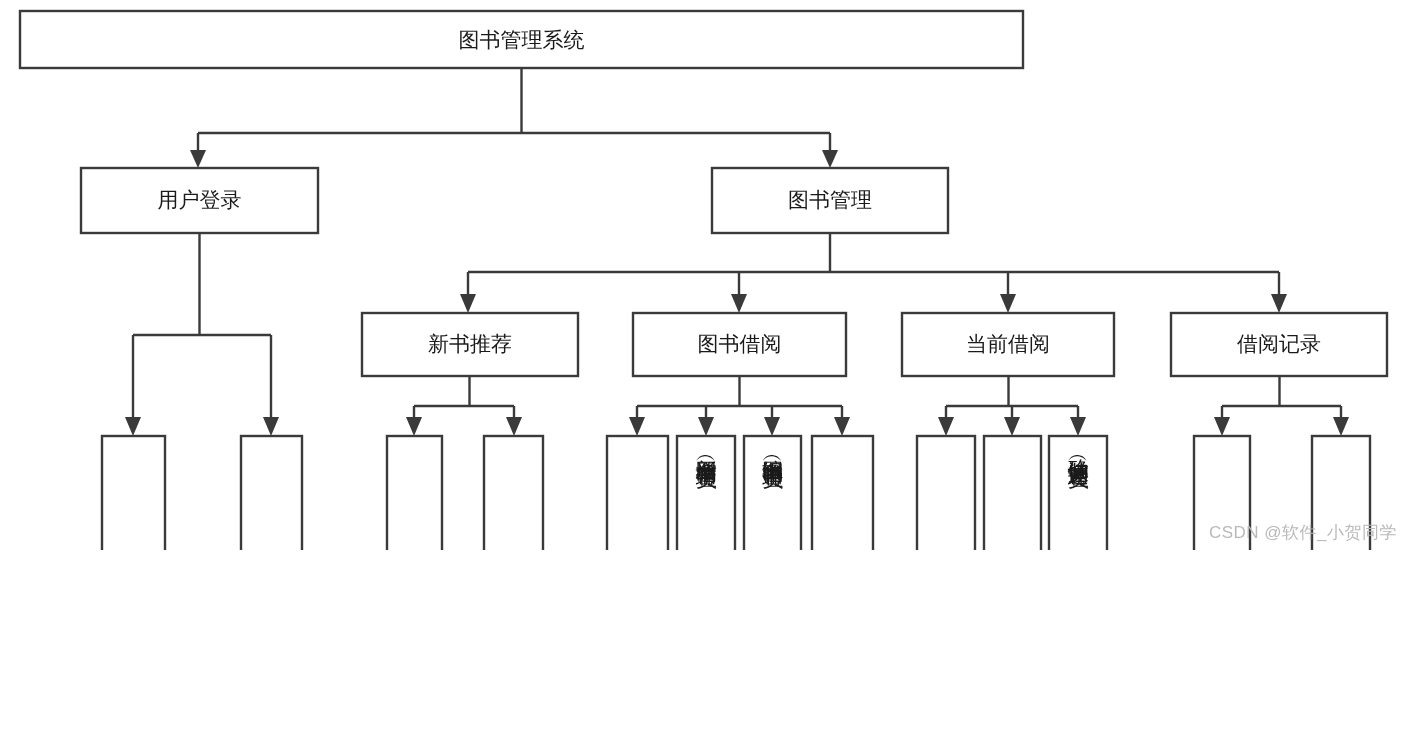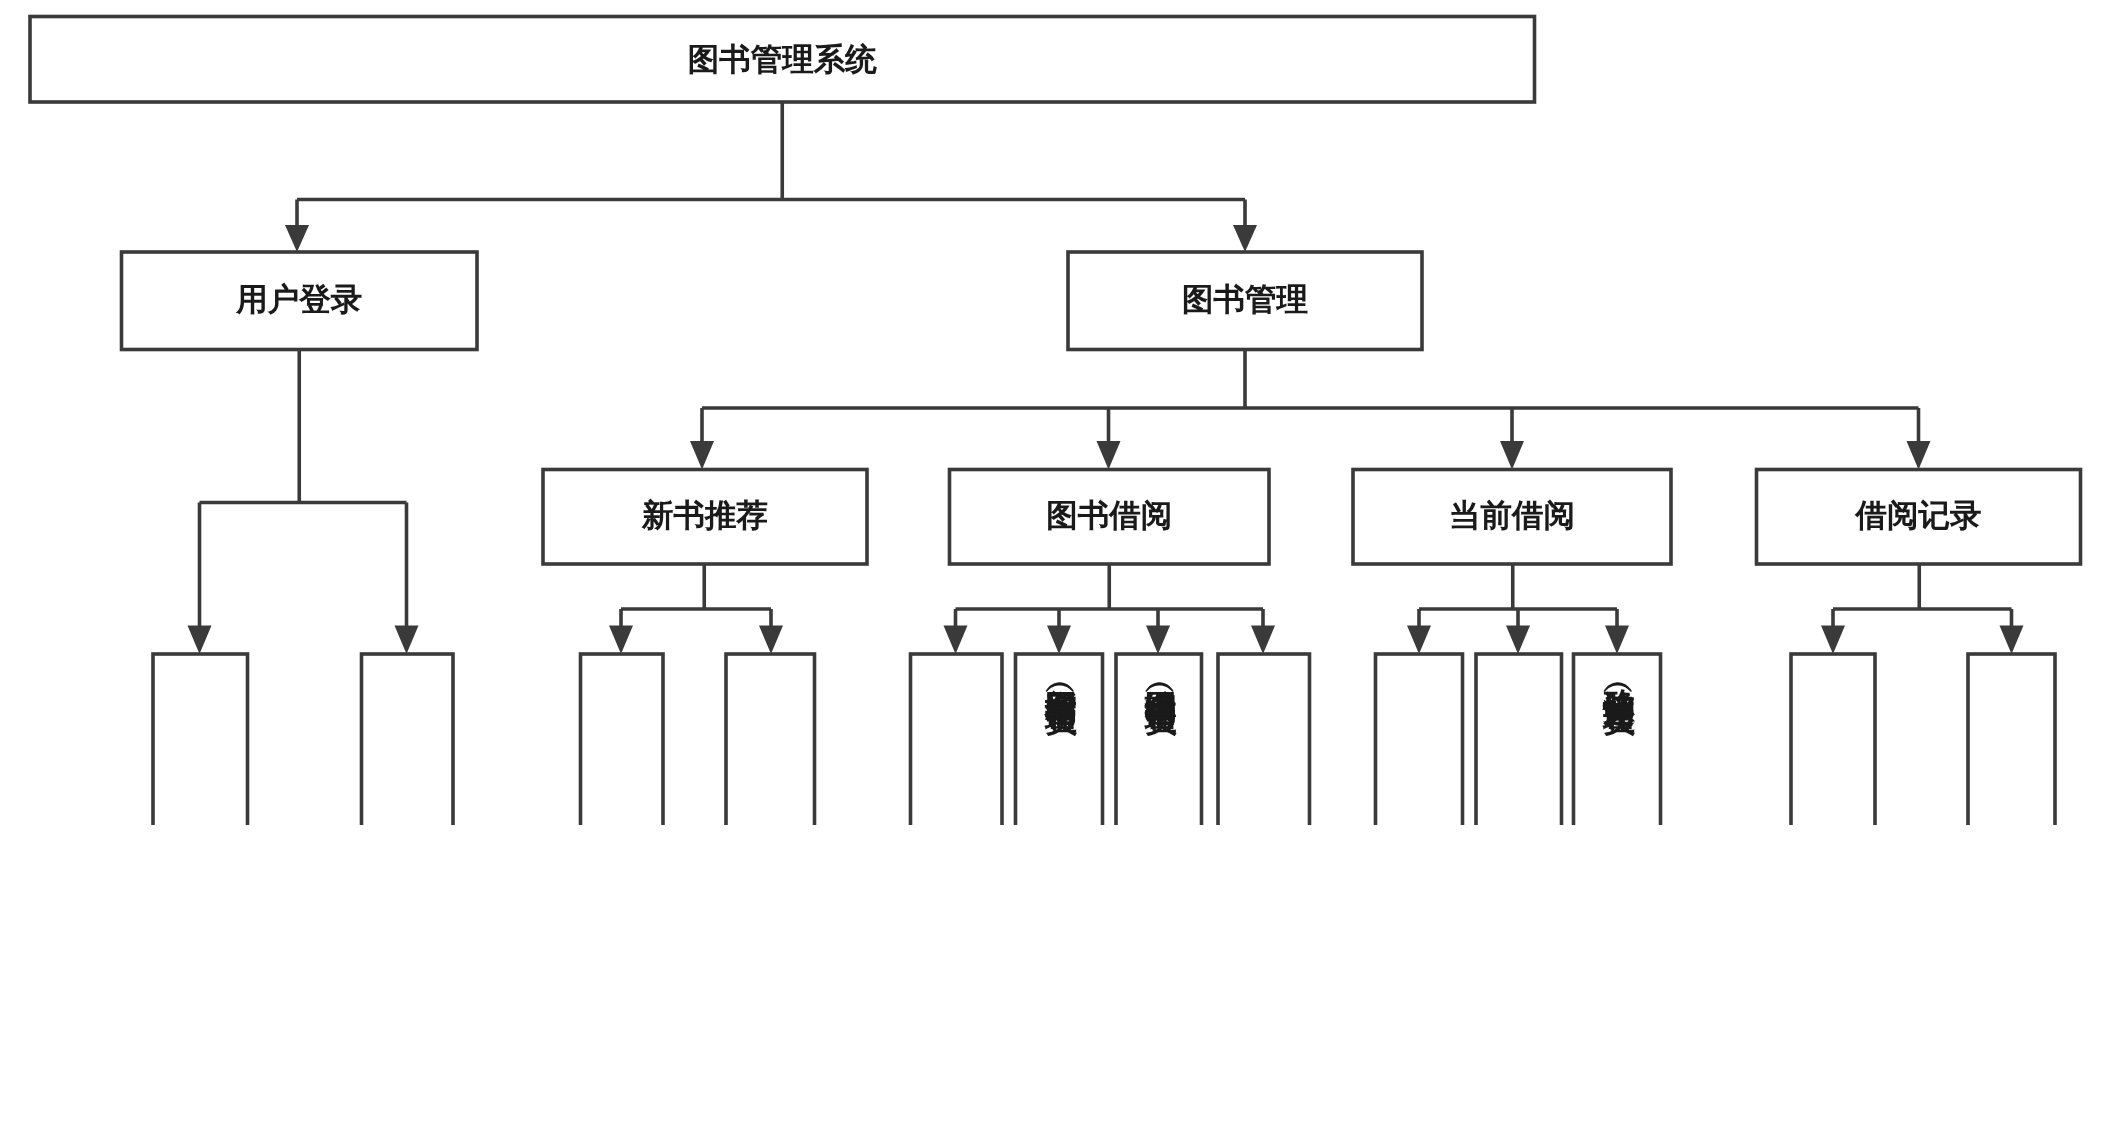--- a/index.html
+++ b/index.html
@@ -9,21 +9,20 @@
   }
   body {
     font-family: "Liberation Sans", "DejaVu Sans", sans-serif;
   }
   #stage {
     position: relative;
     width: 1405px;
     height: 550px;
     background: #ffffff;
     overflow: hidden;
-    font-weight: bold;
   }
   #diagram-svg {
     position: absolute;
     left: 0;
     top: 0;
     width: 1405px;
     height: 747px;
     display: block;
   }
   .node-box {
@@ -230,14 +229,15 @@
   <div class="vlabel-wrap" style="left:1049px; top:436px; width:58px; height:298px; align-items:flex-start;">
     <span class="vlabel" style="margin-top:6px;">确认归还（管理员）</span>
   </div>
   <div class="vlabel-wrap" style="left:1194px; top:436px; width:56px; height:298px;">
     <span class="vlabel">新增借阅记录</span>
   </div>
   <div class="vlabel-wrap" style="left:1312px; top:436px; width:58px; height:298px;">
     <span class="vlabel">查询借阅记录</span>
   </div>
 
+  <div class="watermark">CSDN @软件_小贺同学</div>
 
 </div>
 
 </body></html>

